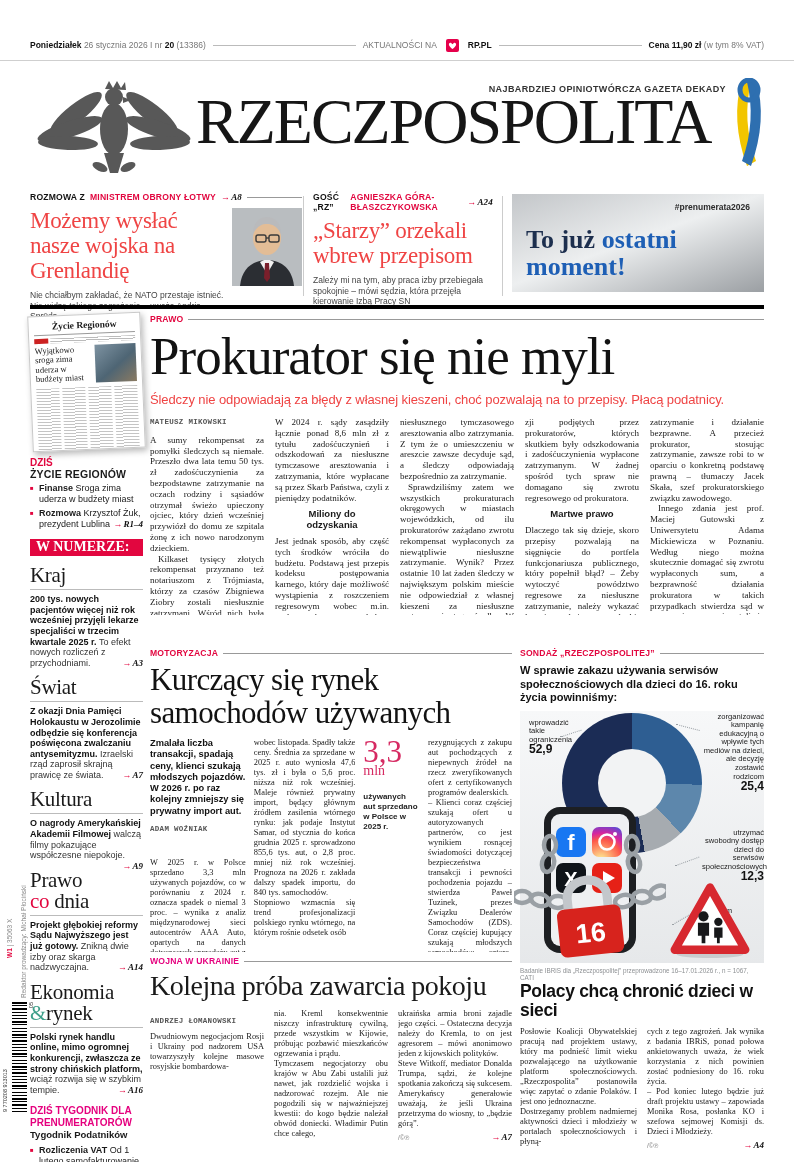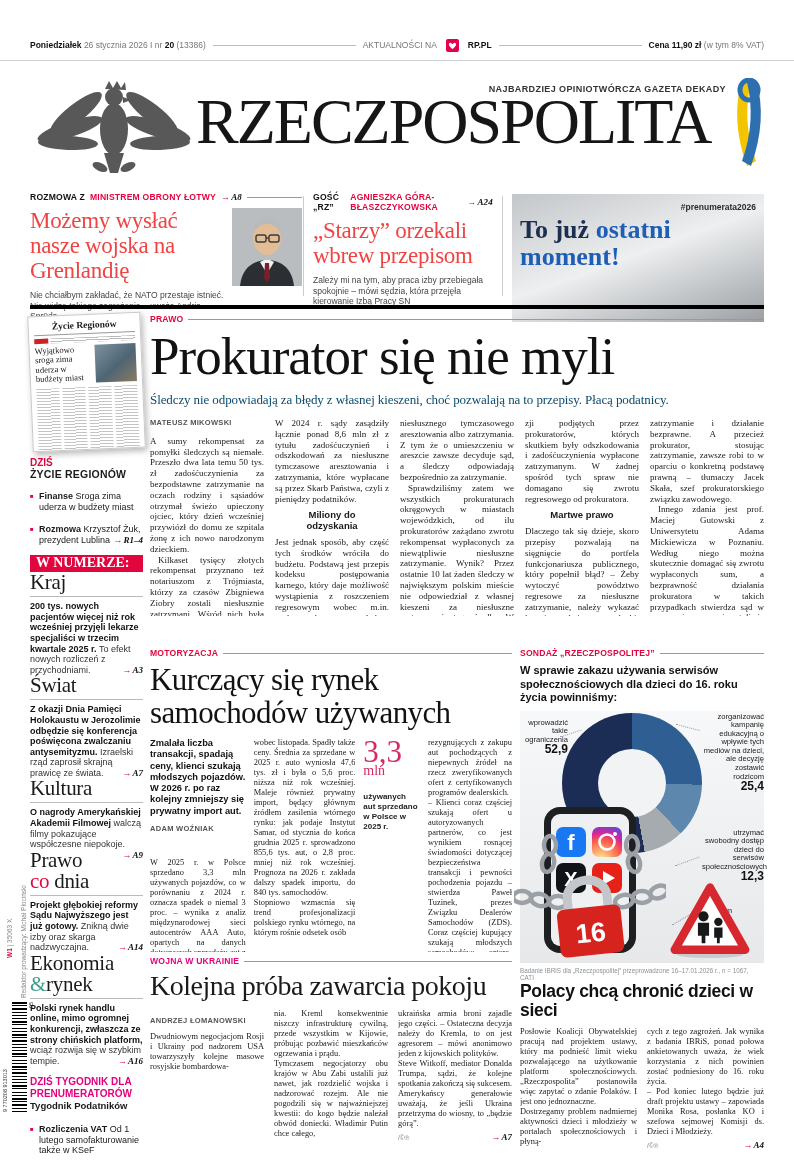--- a/index.html
+++ b/index.html
@@ -28,67 +28,67 @@
   .red{color:#e2063f}.pink{color:#e5007e}
   .ref{font-family:"Liberation Serif",serif;font-style:italic;font-weight:bold;font-size:9px;color:#111;white-space:nowrap}
   .ref::before{content:"→";color:#e2063f;font-style:normal;margin-right:1px}
   .teaser1{position:absolute;left:30px;top:192px;width:272px}
   .teaser2{position:absolute;left:313px;top:192px;width:180px}
   .t-head{font-family:"Liberation Serif",serif;font-size:23px;line-height:25px;font-weight:500;color:#ef4444;margin-top:6px;letter-spacing:-.3px}
   .t-stand{font-size:8.5px;line-height:10.5px;color:#444;margin-top:7px}
   .portrait{position:absolute;right:0;top:16px;width:70px;height:78px}
   .teaser1 .t-head,.teaser1 .t-stand{width:196px}
   .vr{position:absolute;top:196px;height:100px;width:1px;background:#ccc}
-  .promo{position:absolute;left:512px;top:194px;width:252px;height:128px;
-         background:linear-gradient(160deg,#c3c6c9 0%,#edeff0 48%,#9b9fa3 100%);padding:8px 8px}
+  .promo{position:absolute;left:512px;top:194px;width:252px;height:98px;
+         background:linear-gradient(160deg,#c3c6c9 0%,#edeff0 48%,#9b9fa3 100%);padding:8px 14px}
   .promo .tag{text-align:right;font-size:8.5px;font-weight:bold;color:#2b2b2b}
-  .promo .big{font-family:"Liberation Serif",serif;font-size:26px;line-height:27px;font-weight:bold;width:180px;margin-top:4px}
+  .promo .big{font-family:"Liberation Serif",serif;font-size:26px;line-height:27px;font-weight:bold;width:180px;margin-top:14px}
   .navy{color:#1d2f4e}.blue{color:#1e5fb5}
   .promo .cta{font-size:12px;font-weight:bold;color:#333;margin-top:6px}
   .thickrule{position:absolute;left:30px;right:30px;top:305px;height:4px;background:#000}
 
   
   .sidebar{position:absolute;left:30px;top:314px;width:113px;font-size:9px;line-height:10.6px}
   .mini{width:113px;height:136px;background:#fff;border:1px solid #c9c9c9;box-shadow:2px 3px 6px rgba(0,0,0,.28);
         transform:rotate(-2.4deg);padding:5px 5px 3px;overflow:hidden}
   .mini-title{font-family:"Liberation Serif",serif;font-size:9.5px;font-weight:bold;text-align:center;border-bottom:1px solid #999;padding-bottom:2px}
   .mini-tags{display:flex;gap:2px;margin-top:3px;align-items:center}
   .mini-tags .rt{width:14px;height:5px;background:#c22}
   .mini-tags .gl{flex:1;height:5px;background:repeating-linear-gradient(180deg,#bbb 0 1px,transparent 1px 2.5px)}
   .mini-body{display:flex;gap:4px;margin-top:3px}
   .mini-h{font-family:"Liberation Serif",serif;font-size:8.6px;line-height:9.5px;font-weight:500;width:56px}
   .mini-photo{flex:1;height:38px;background:linear-gradient(140deg,#7e93a2 0%,#4e6574 55%,#8a7a62 100%)}
   .mini-cols{display:flex;gap:3px;margin-top:4px}
   .mini-cols .fake{flex:1;height:62px;background:repeating-linear-gradient(180deg,#c4c4c4 0 1px,transparent 1px 3px)}
   .today{margin-top:8px}
   .today .lbl{color:#e2063f;font-weight:bold;font-size:10px}
   .today .ttl{font-weight:bold;font-size:10.5px;letter-spacing:.2px;margin-bottom:3px}
-  .bullet{padding-left:9px;position:relative;margin-top:12px}
+  .bullet{padding-left:9px;position:relative;margin-top:4px}
   .bullet::before{content:"■";position:absolute;left:0;top:0;font-size:6px;color:#e2063f}
   .wnum{margin-top:9px;background:#e2063f;color:#fff;font-family:"Liberation Serif",serif;font-weight:bold;
         font-size:14px;padding:3px 6px 4px;width:113px}
-  .sb-sec{border-bottom:0}
+  .sb-sec{margin-top:9px;border-bottom:0}
   .sb-title{font-family:"Liberation Serif",serif;font-size:21px;line-height:21px;font-weight:500;letter-spacing:-.3px;padding-bottom:3px;border-bottom:1px solid #bbb;margin-bottom:4px}
   .sb-txt b{color:#111}
   .sb-txt{color:#333}
   .sb-ref{float:right}
   .accent-green{color:#3fa08b}
   .weekly{margin-top:10px}
   .weekly .wlbl{color:#e5007e;font-weight:bold;font-size:10px;line-height:11.5px}
   .weekly .wttl{font-weight:bold;font-size:9.5px;margin-top:2px}
 
   
   .sec{position:absolute}
   .sec-prawo{left:150px;top:314px;width:614px}
   .headline-xl{font-family:"Liberation Serif",serif;font-size:53px;line-height:54px;font-weight:500;letter-spacing:-1px;color:#121212;margin-top:5px}
-  .standfirst{font-family:Liberation Serif, serif;font-size:13px;color:#0c4a6e;margin-top:9px;letter-spacing:-.1px}
+  .standfirst{font-family:Liberation Sans, sans-serif;font-size:13px;color:#ef4444;margin-top:9px;letter-spacing:-.1px}
   .cols{display:flex;gap:11px;margin-top:10px}
   .col{flex:1;font-family:"Liberation Serif",serif;font-size:9px;line-height:10.8px;text-align:justify;overflow:hidden}
   .sec-prawo .cols{height:198px}
-  .byline{font-size:7.5px;font-weight:bold;color:#555;letter-spacing:.3px;font-family:Liberation Sans, sans-serif;text-align:left;margin-bottom:7px}
+  .byline{font-size:7.5px;font-weight:bold;color:#555;letter-spacing:.3px;font-family:Liberation Mono, monospace;text-align:left;margin-bottom:7px}
   .col p{margin-bottom:0;text-indent:0}
   .col p + p{text-indent:8px}
   .subhead{font-family:"Liberation Sans",sans-serif;font-weight:bold;font-size:9.5px;text-align:center;margin:6px 16px 5px;text-indent:0 !important}
   .sigrow{display:flex;justify-content:space-between;align-items:baseline;margin-top:3px}
   .sig{font-size:6.5px;color:#888;font-family:"Liberation Sans",sans-serif}
 
   .sec-moto{left:150px;top:648px;width:362px}
   .headline-l{font-family:"Liberation Serif",serif;font-size:31px;line-height:33px;font-weight:500;letter-spacing:-.6px;color:#121212;margin:5px 0 9px}
   .mcols{display:flex;gap:8px;height:214px;overflow:hidden}
   .mcol{font-family:"Liberation Serif",serif;font-size:8.4px;line-height:10px;text-align:justify;overflow:hidden}
@@ -97,21 +97,21 @@
   .stat-unit{font-family:"Liberation Serif",serif;font-size:14px;color:#d62a62}
   .stat-cap{font-family:"Liberation Sans",sans-serif;font-weight:bold;font-size:8px;line-height:10px;color:#222;margin-top:14px;text-align:left}
 
   .sec-sondaz{left:520px;top:648px;width:244px}
   .q{font-weight:bold;font-size:11px;line-height:13.5px;color:#111;margin:6px 0 6px}
   .figure{position:relative;height:252px;background:linear-gradient(180deg,#f7f8f9,#e6e8ea)}
   .donut{position:absolute;left:42px;top:2px;width:140px;height:140px;border-radius:50%}
   .donut-hole{position:absolute;left:78px;top:38px;width:68px;height:68px;border-radius:50%;background:#f2f3f4}
   .chart-label{position:absolute;font-size:7.6px;line-height:8.6px;color:#222}
   .chart-label .val{display:block;font-size:12px;font-weight:bold;color:#111;margin-top:1px}
-  .cl-left{left:0;top:8px;width:48px;text-align:right}
+  .cl-left{left:9px;top:8px;width:48px;text-align:left}
   .cl-r1{right:0;top:2px;width:62px;text-align:right}
   .cl-r2{right:0;top:118px;width:62px;text-align:right}
   .cl-r3{right:0;top:196px;width:62px;}
   .leader{position:absolute;border-top:1px dotted #9aa0a5}
   .src{font-size:6.3px;color:#8d9093;margin-top:4px}
   .phone-svg{position:absolute;left:-6px;top:86px;width:152px;height:166px}
   .tri-svg{position:absolute;right:12px;top:170px;width:84px;height:78px}
 
   .sec-wojna{left:150px;top:956px;width:362px}
   .headline-m{font-family:"Liberation Serif",serif;font-size:28px;line-height:30px;font-weight:500;letter-spacing:-.5px;margin:5px 0 8px}

